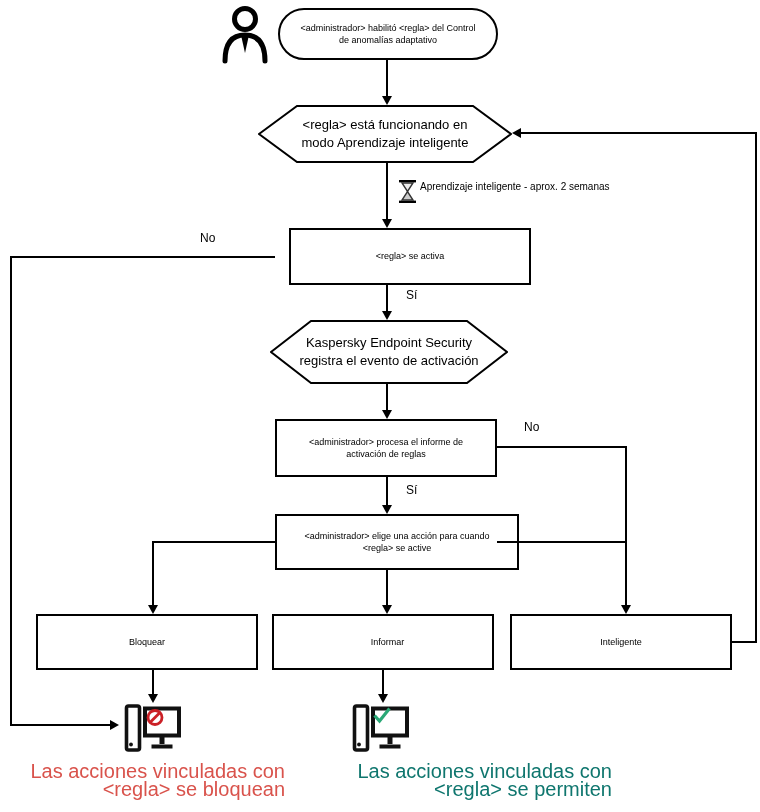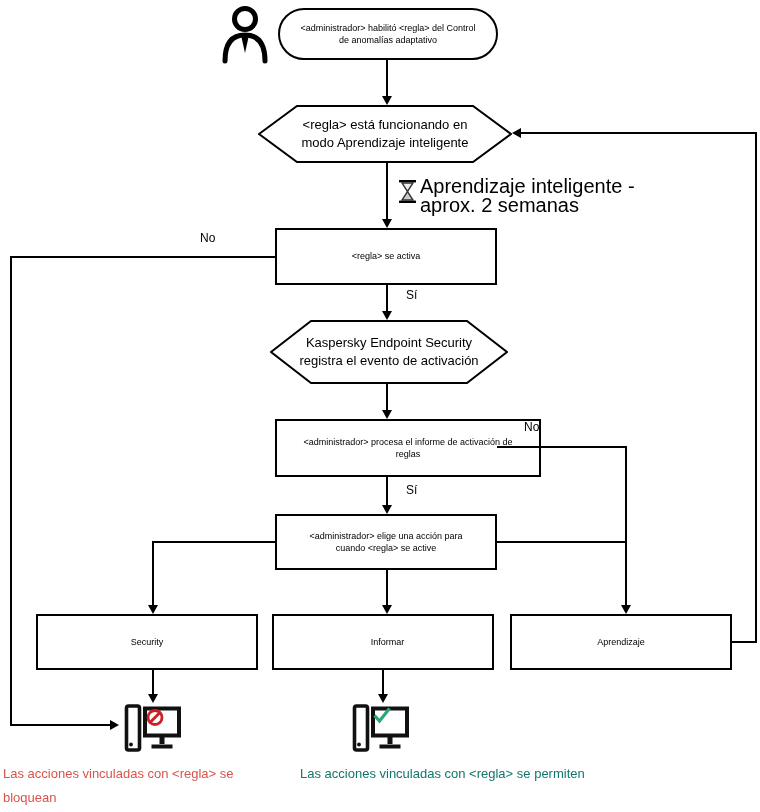--- a/index.html
+++ b/index.html
@@ -20,22 +20,22 @@
   }
   .node-stadium{border-radius:26px;padding:6px 20px;}
   .hexwrap{position:absolute;}
   .hexwrap svg{position:absolute;left:0;top:0;}
   .hextext{
     position:absolute;left:0;top:0;width:100%;height:100%;
     display:flex;align-items:center;justify-content:center;text-align:center;
     font-size:13px;line-height:1.35;box-sizing:border-box;
   }
   .edge-label{position:absolute;font-size:12px;line-height:1.1;}
-  .note-label{position:absolute;font-size:20px;line-height:19px;}
-  .outcome{position:absolute;text-align:left;font-size:13px;line-height:24px;}
+  .note-label{position:absolute;font-size:10px;line-height:19px;}
+  .outcome{position:absolute;text-align:right;font-size:20px;line-height:18px;}
 </style>
 </head>
 <body>
 
 <div id="canvas">
 
   <div class="abs" style="left:220px;top:4px;width:50px;height:60px;">
     <svg width="50" height="60" viewBox="0 0 50 60">
       <circle cx="25" cy="15" r="10.5" fill="none" stroke="#000" stroke-width="5"></circle>
       <path d="M5 57 C5 38, 13 31, 25 31 C37 31, 45 38, 45 57" fill="none" stroke="#000" stroke-width="5" stroke-linecap="round"></path>
@@ -68,21 +68,21 @@
   <div class="abs" style="left:399px;top:180px;width:17px;height:23px;">
     <svg width="17" height="23" viewBox="0 0 17 23">
       <rect x="0" y="0" width="17" height="2.4" fill="#000"></rect>
       <rect x="0" y="20.6" width="17" height="2.4" fill="#000"></rect>
       <polygon points="3,3 14,3 8.5,11.5" fill="#eee" stroke="#333" stroke-width="1.4"></polygon>
       <polygon points="3,20 14,20 8.5,11.5" fill="#ccc" stroke="#333" stroke-width="1.4"></polygon>
     </svg>
   </div>
   <div class="note-label" style="left:420px;top:177px;width:265px;">Aprendizaje inteligente - aprox. 2 semanas</div>
 
-  <div class="node-rect" style="left:275px;top:228px;width:222px;height:57px;">
+  <div class="node-rect" style="left:289px;top:228px;width:242px;height:57px;">
     <span>&lt;regla&gt; se activa</span>
   </div>
 
   <div class="edge-label" style="left:200px;top:232px;width:40px;">No</div>
   <div class="line" style="left:11px;top:256px;width:264px;height:2px;"></div>
   <div class="line" style="left:10px;top:256px;width:2px;height:470px;"></div>
   <div class="line" style="left:10px;top:724px;width:101px;height:2px;"></div>
   <div class="arr arr-right" style="left:110px;top:720px;"></div>
 
   <div class="edge-label" style="left:406px;top:289px;width:30px;">Sí</div>
@@ -92,54 +92,54 @@
   <div class="hexwrap" style="left:270px;top:320px;width:238px;height:64px;">
     <svg width="238" height="64" viewBox="0 0 238 64">
       <polygon points="1,32 41,1 197,1 237,32 197,63 41,63" fill="#fff" stroke="#000" stroke-width="2"></polygon>
     </svg>
     <div class="hextext" style="padding:0 14px;text-align:center;">Kaspersky Endpoint Security registra el evento de activación</div>
   </div>
 
   <div class="line" style="left:386px;top:384px;width:2px;height:27px;"></div>
   <div class="arr arr-down" style="left:382px;top:410px;"></div>
 
-  <div class="node-rect" style="left:275px;top:419px;width:266px;height:58px;">
+  <div class="node-rect" style="left:275px;top:419px;width:222px;height:58px;">
     <span>&lt;administrador&gt; procesa el informe de activación de reglas</span>
   </div>
 
   <div class="edge-label" style="left:524px;top:421px;width:40px;">No</div>
   <div class="line" style="left:497px;top:446px;width:130px;height:2px;"></div>
   <div class="line" style="left:625px;top:446px;width:2px;height:159px;"></div>
   <div class="arr arr-down" style="left:621px;top:605px;"></div>
 
   <div class="edge-label" style="left:406px;top:484px;width:30px;">Sí</div>
   <div class="line" style="left:386px;top:477px;width:2px;height:29px;"></div>
   <div class="arr arr-down" style="left:382px;top:505px;"></div>
 
-  <div class="node-rect" style="left:275px;top:514px;width:222px;height:56px;">
+  <div class="node-rect" style="left:275px;top:514px;width:244px;height:56px;">
     <span>&lt;administrador&gt; elige una acción para cuando &lt;regla&gt; se active</span>
   </div>
 
   <div class="line" style="left:153px;top:541px;width:122px;height:2px;"></div>
   <div class="line" style="left:152px;top:541px;width:2px;height:64px;"></div>
   <div class="arr arr-down" style="left:148px;top:605px;"></div>
 
   <div class="line" style="left:386px;top:570px;width:2px;height:35px;"></div>
   <div class="arr arr-down" style="left:382px;top:605px;"></div>
 
   <div class="line" style="left:497px;top:541px;width:130px;height:2px;"></div>
 
   <div class="node-rect" style="left:36px;top:614px;width:222px;height:56px;">
-    <span>Security</span>
+    <span>Bloquear</span>
   </div>
   <div class="node-rect" style="left:272px;top:614px;width:222px;height:56px;padding-left:33px;">
     <span>Informar</span>
   </div>
   <div class="node-rect" style="left:510px;top:614px;width:222px;height:56px;">
-    <span>Aprendizaje</span>
+    <span>Inteligente</span>
   </div>
 
   <div class="line" style="left:152px;top:670px;width:2px;height:24px;"></div>
   <div class="arr arr-down" style="left:148px;top:694px;"></div>
 
   <div class="line" style="left:382px;top:670px;width:2px;height:24px;"></div>
   <div class="arr arr-down" style="left:378px;top:694px;"></div>
 
   <div class="abs" style="left:124px;top:702px;width:58px;height:52px;">
     <svg width="58" height="52" viewBox="0 0 58 52">

